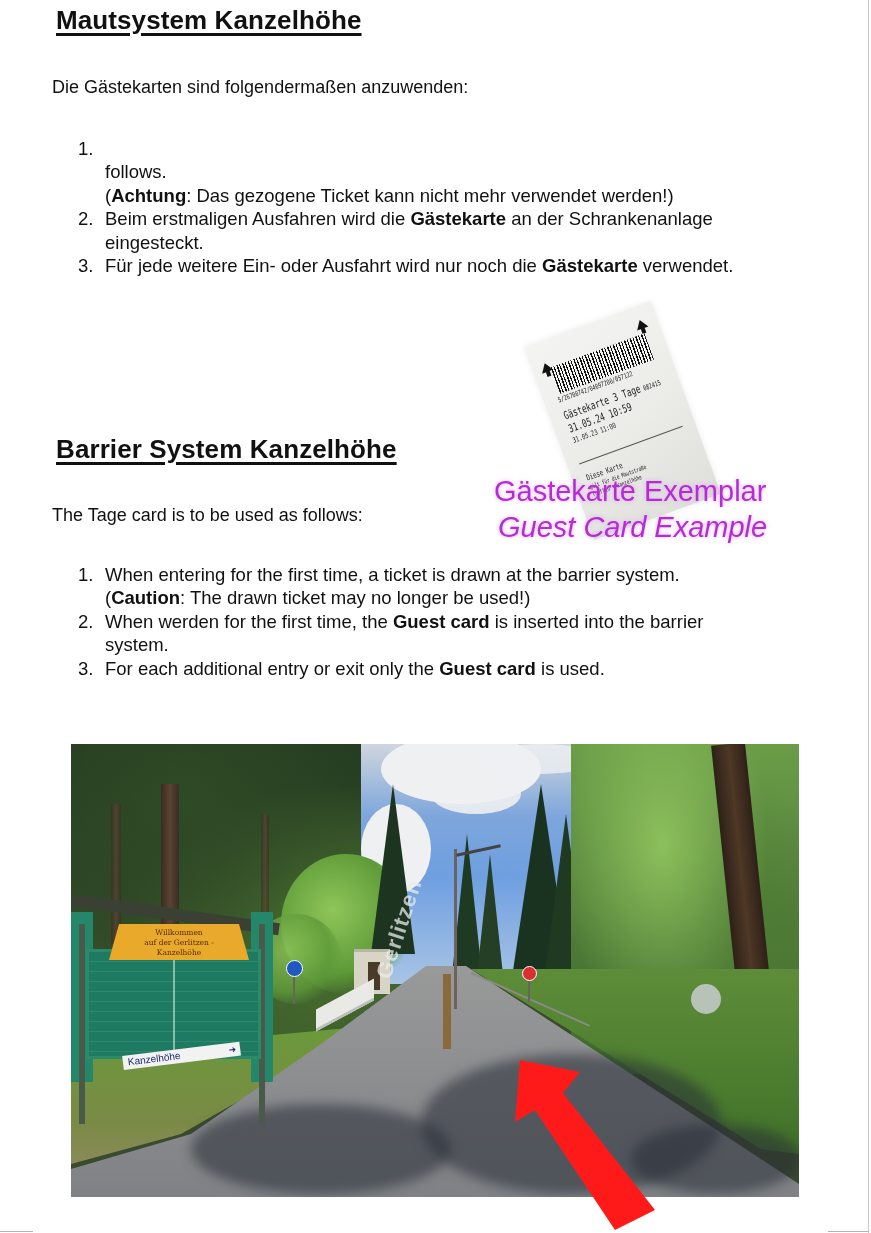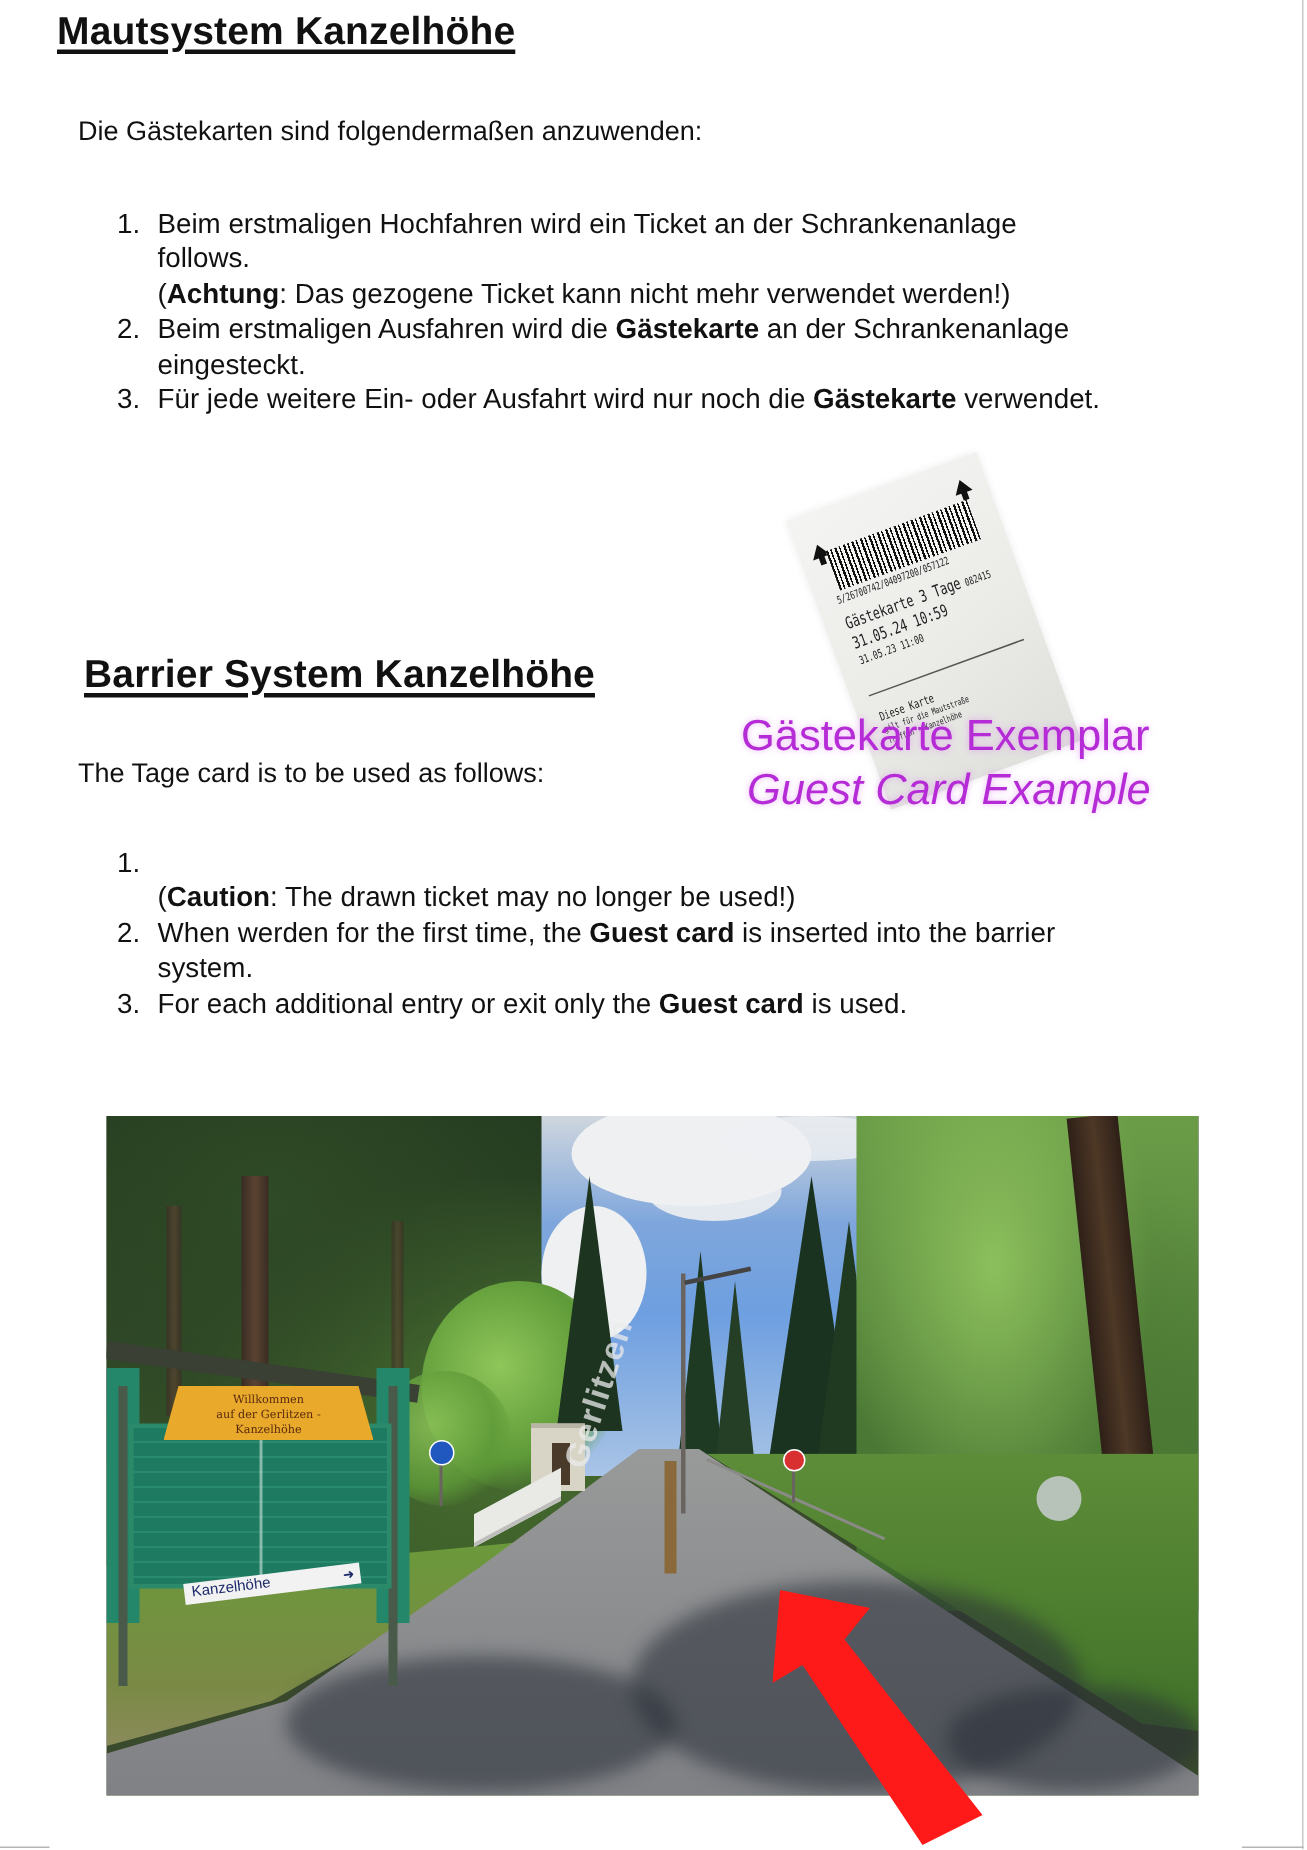--- a/index.html
+++ b/index.html
@@ -42,21 +42,21 @@
 
     .heading {
       position: absolute;
       font-weight: bold;
       font-size: 26px;
       text-decoration: underline;
       text-decoration-thickness: 3px;
       text-underline-offset: 4px;
       letter-spacing: 0.1px;
     }
-    .heading.de { left: 38px; top: 5px; }
+    .heading.de { left: 56px; top: 5px; }
     .heading.en { left: 56px; top: 434px; }
 
     .intro {
       position: absolute;
       font-size: 18px;
     }
     .intro.de { left: 52px; top: 77px; }
     .intro.en { left: 52px; top: 505px; }
 
     ol.steps {
@@ -441,21 +441,21 @@
 <div class="page-edge-right"></div>
 <div class="page-edge-bottom-left"></div>
 <div class="page-edge-bottom-right"></div>
 
 <div class="heading de">Mautsystem Kanzelhöhe</div>
 <div class="intro de">Die Gästekarten sind folgendermaßen anzuwenden:</div>
 
 <ol class="steps de">
   <li>
     <span class="num">1.</span>
-    <span>Beim erstmaligen Hochfahren wird ein Ticket an der Schrankenanlage</span><br>
+    <br>
     <span>follows.</span><br>
     <span>(</span><b>Achtung</b><span>: Das gezogene Ticket kann nicht mehr verwendet werden!)</span>
   </li>
   <li>
     <span class="num">2.</span>
     <span>Beim erstmaligen Ausfahren wird die </span><b>Gästekarte</b><span> an der Schrankenanlage</span><br>
     <span>eingesteckt.</span>
   </li>
   <li>
     <span class="num">3.</span>
@@ -482,21 +482,21 @@
 
 <div class="heading en">Barrier System Kanzelhöhe</div>
 <div class="intro en">The Tage card is to be used as follows:</div>
 
 <div class="caption l1">Gästekarte Exemplar</div>
 <div class="caption l2">Guest Card Example</div>
 
 <ol class="steps en">
   <li>
     <span class="num">1.</span>
-    <br>
+    <span>When entering for the first time, a ticket is drawn at the barrier system.</span><br>
     <span>(</span><b>Caution</b><span>: The drawn ticket may no longer be used!)</span>
   </li>
   <li>
     <span class="num">2.</span>
     <span>When werden for the first time, the </span><b>Guest card</b><span> is inserted into the barrier</span><br>
     <span>system.</span>
   </li>
   <li>
     <span class="num">3.</span>
     <span>For each additional entry or exit only the </span><b>Guest card</b><span> is used.</span>

